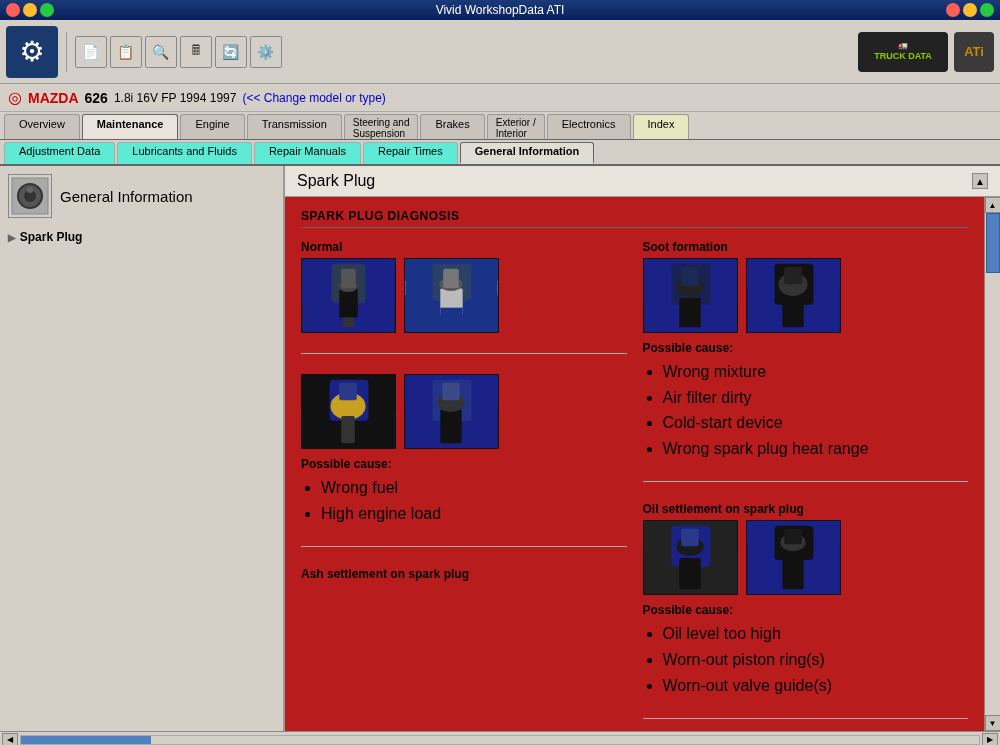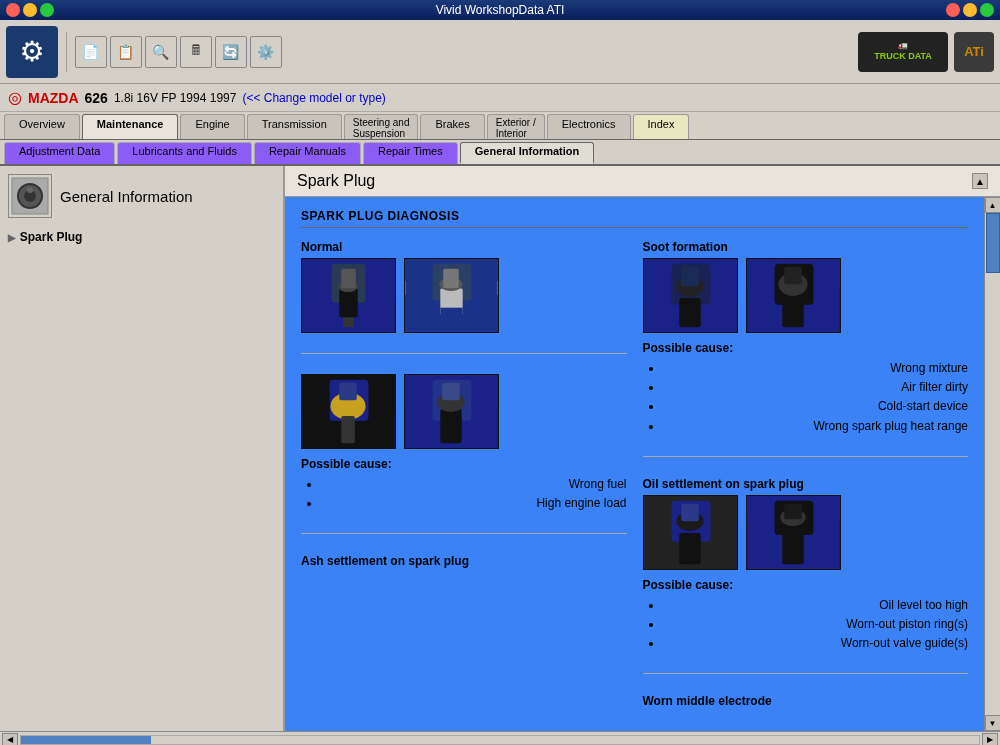--- a/index.html
+++ b/index.html
@@ -143,21 +143,21 @@
       display: flex;
       background: #d4d0c8;
       border-bottom: 2px solid #666;
       padding: 2px 4px 0 4px;
       height: 26px;
     }
     .sub-tab {
       padding: 2px 14px;
       border: 1px solid #aaa;
       border-bottom: none;
-      background: #8b5cf6;
+      background: #5eead4;
       cursor: pointer;
       font-size: 11px;
       margin-right: 2px;
       border-radius: 3px 3px 0 0;
       color: #000;
     }
     .sub-tab.active {
       background: #e0ddd5;
       font-weight: bold;
       border-color: #666;
@@ -251,21 +251,21 @@
     .panel-content {
       flex: 1;
       overflow-y: hidden;
       display: flex;
     }
 
     .panel-main {
       flex: 1;
       overflow-y: scroll;
       padding: 12px 16px;
-      background: #3b82f6;
+      background: #b91c1c;
     }
     .panel-main::-webkit-scrollbar { width: 16px; }
     .panel-main::-webkit-scrollbar-track { background: #d4d0c8; }
     .panel-main::-webkit-scrollbar-thumb { background: #5080c0; }
 
     .section-header {
       font-size: 12px;
       font-weight: bold;
       text-transform: uppercase;
       letter-spacing: 0.5px;
@@ -300,23 +300,22 @@
       margin-top: 8px;
     }
     .cause-title {
       font-weight: bold;
       font-size: 12px;
       margin-bottom: 4px;
     }
     .cause-list {
       list-style: disc;
       padding-left: 20px;
-      font-size: 12px;
+      font-size: 16px;
       line-height: 1.6;
-      text-align: right;
     }
 
     
     .panel-scrollbar {
       width: 16px;
       background: #d4d0c8;
       border-left: 1px solid #888;
       display: flex;
       flex-direction: column;
       align-items: center;

